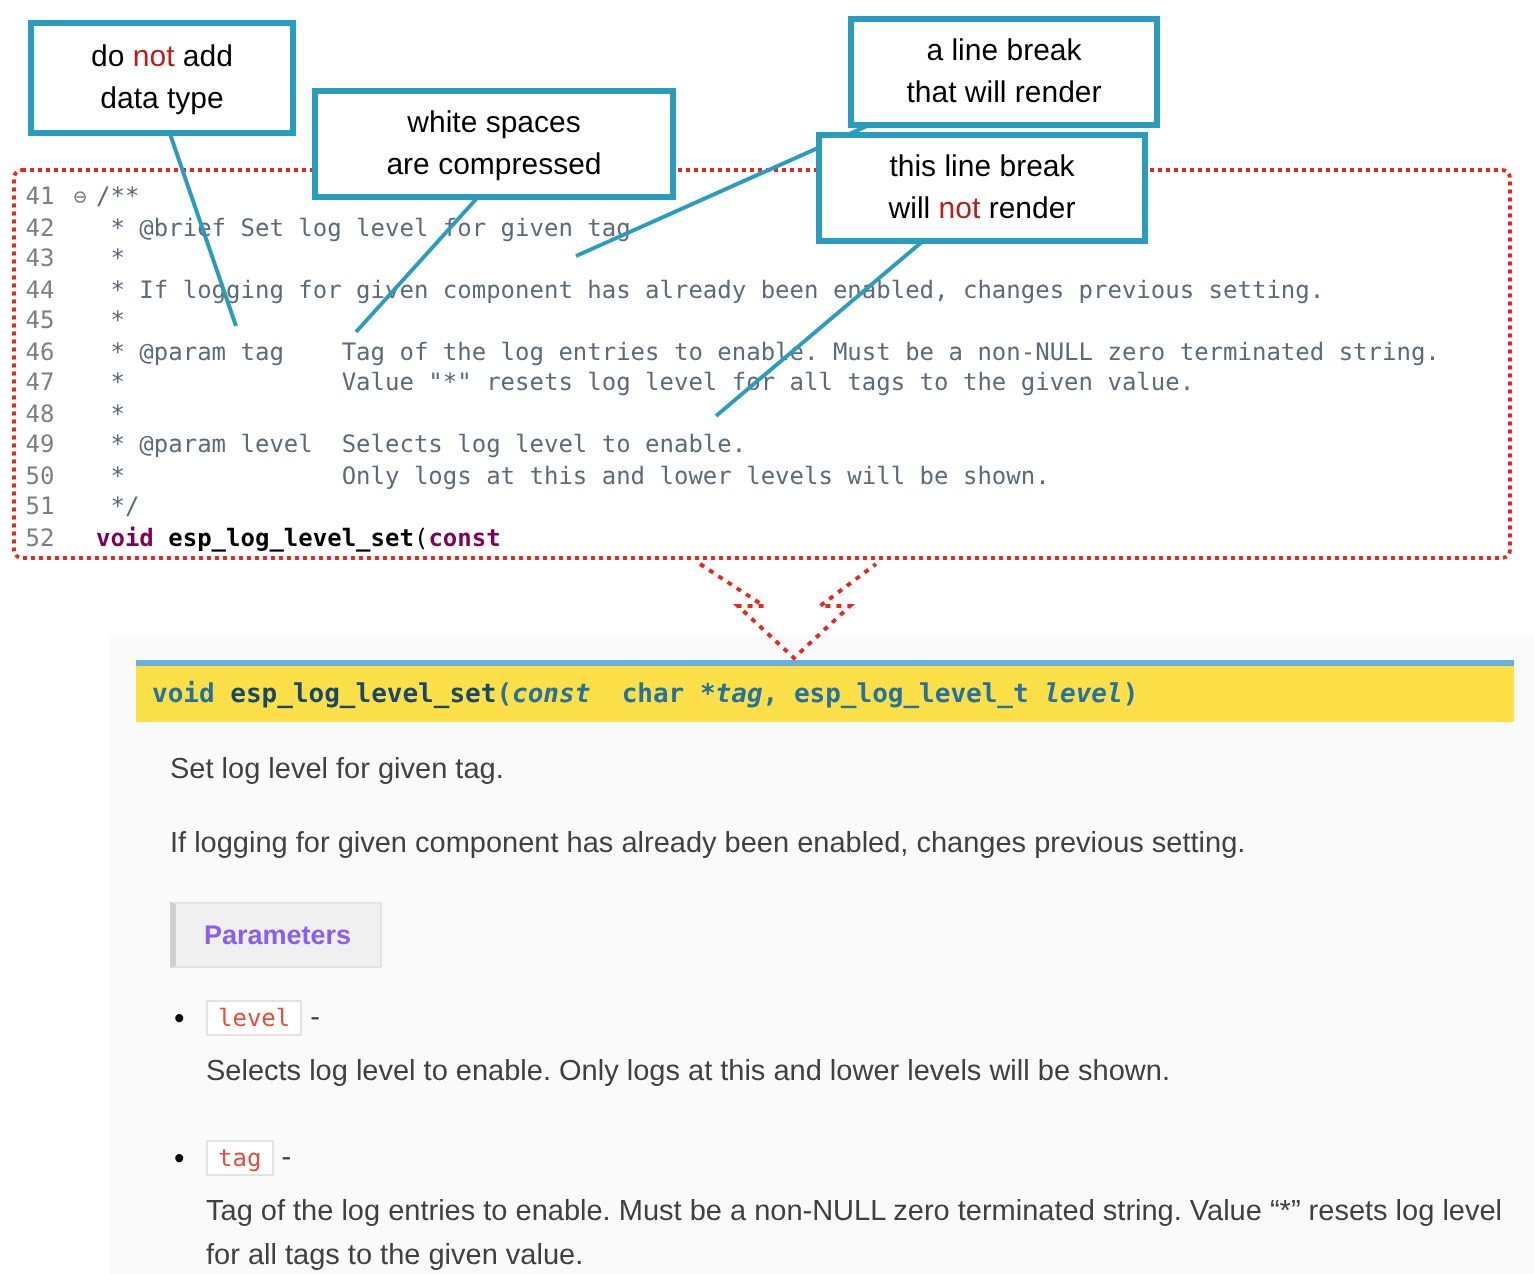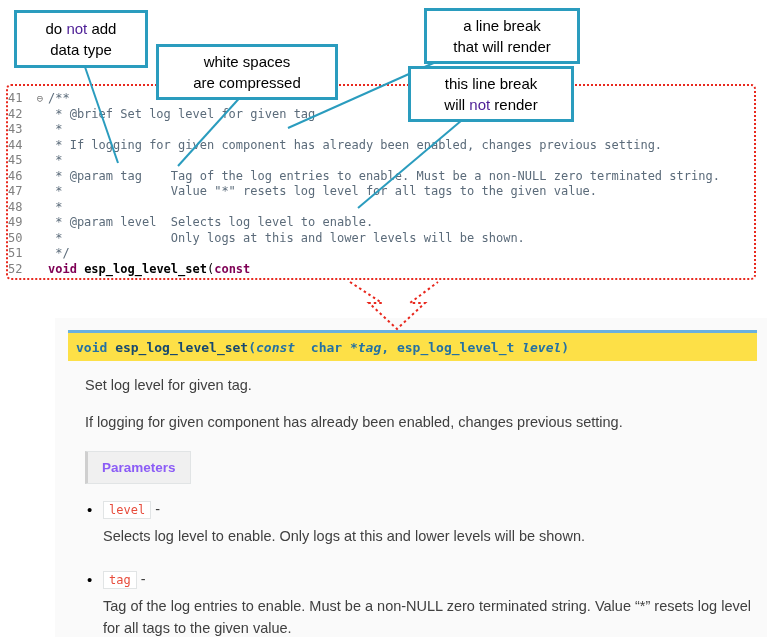--- a/index.html
+++ b/index.html
@@ -10,28 +10,28 @@
   .overlay { position:absolute; left:0; top:0; width:767px; height:637px; z-index:6; pointer-events:none; }
 
   
   .callout { position:absolute; background:#fff; border:3px solid #2a9cbe; z-index:7;
              display:flex; flex-direction:column; align-items:center; justify-content:center;
              text-align:center; font-size:15px; color:#000; line-height:1.4; }
   #callout1 { left:14px;  top:10px; width:128px; height:52px; }
   #callout2 { left:156px; top:44px; width:176px; height:50px; }
   #callout3 { left:424px; top:8px;  width:150px; height:50px; }
   #callout4 { left:408px; top:66px; width:160px; height:50px; }
-  .red { color:#4c1d95; }
+  .red { color:#b91c1c; }
 
   
   .code-box { position:absolute; left:6px; top:84px; width:750px; height:196px; box-sizing:border-box;
               border:2px dotted #e8281e; border-radius:5px; background:#fff; z-index:1;
               font-family:"DejaVu Sans Mono","Liberation Mono",monospace; font-size:12px; padding-top:5px; }
   .code-line { display:flex; height:15.5px; line-height:15.5px; }
-  .ln   { width:24px; text-align:left; color:#7f7f7f; flex:none; }
+  .ln   { width:24px; text-align:center; color:#7f7f7f; flex:none; }
   .fold { width:16px; text-align:center; color:#7f7f7f; flex:none; font-size:11px; }
   .ct   { white-space:pre; color:#5b6b7a; }
   .pl   { white-space:pre; color:#000; }
   .kw   { white-space:pre; color:#7f0055; font-weight:bold; }
   .fn   { white-space:pre; color:#000; font-weight:bold; }
 
   
   .doc { position:absolute; left:55px; top:318px; width:712px; height:319px; background:#fafafa;
          z-index:1; color:#404040; }
   .sig { margin:12px 10px 0 13px; background:#fde047; border-top:3px solid #6ab0de;

